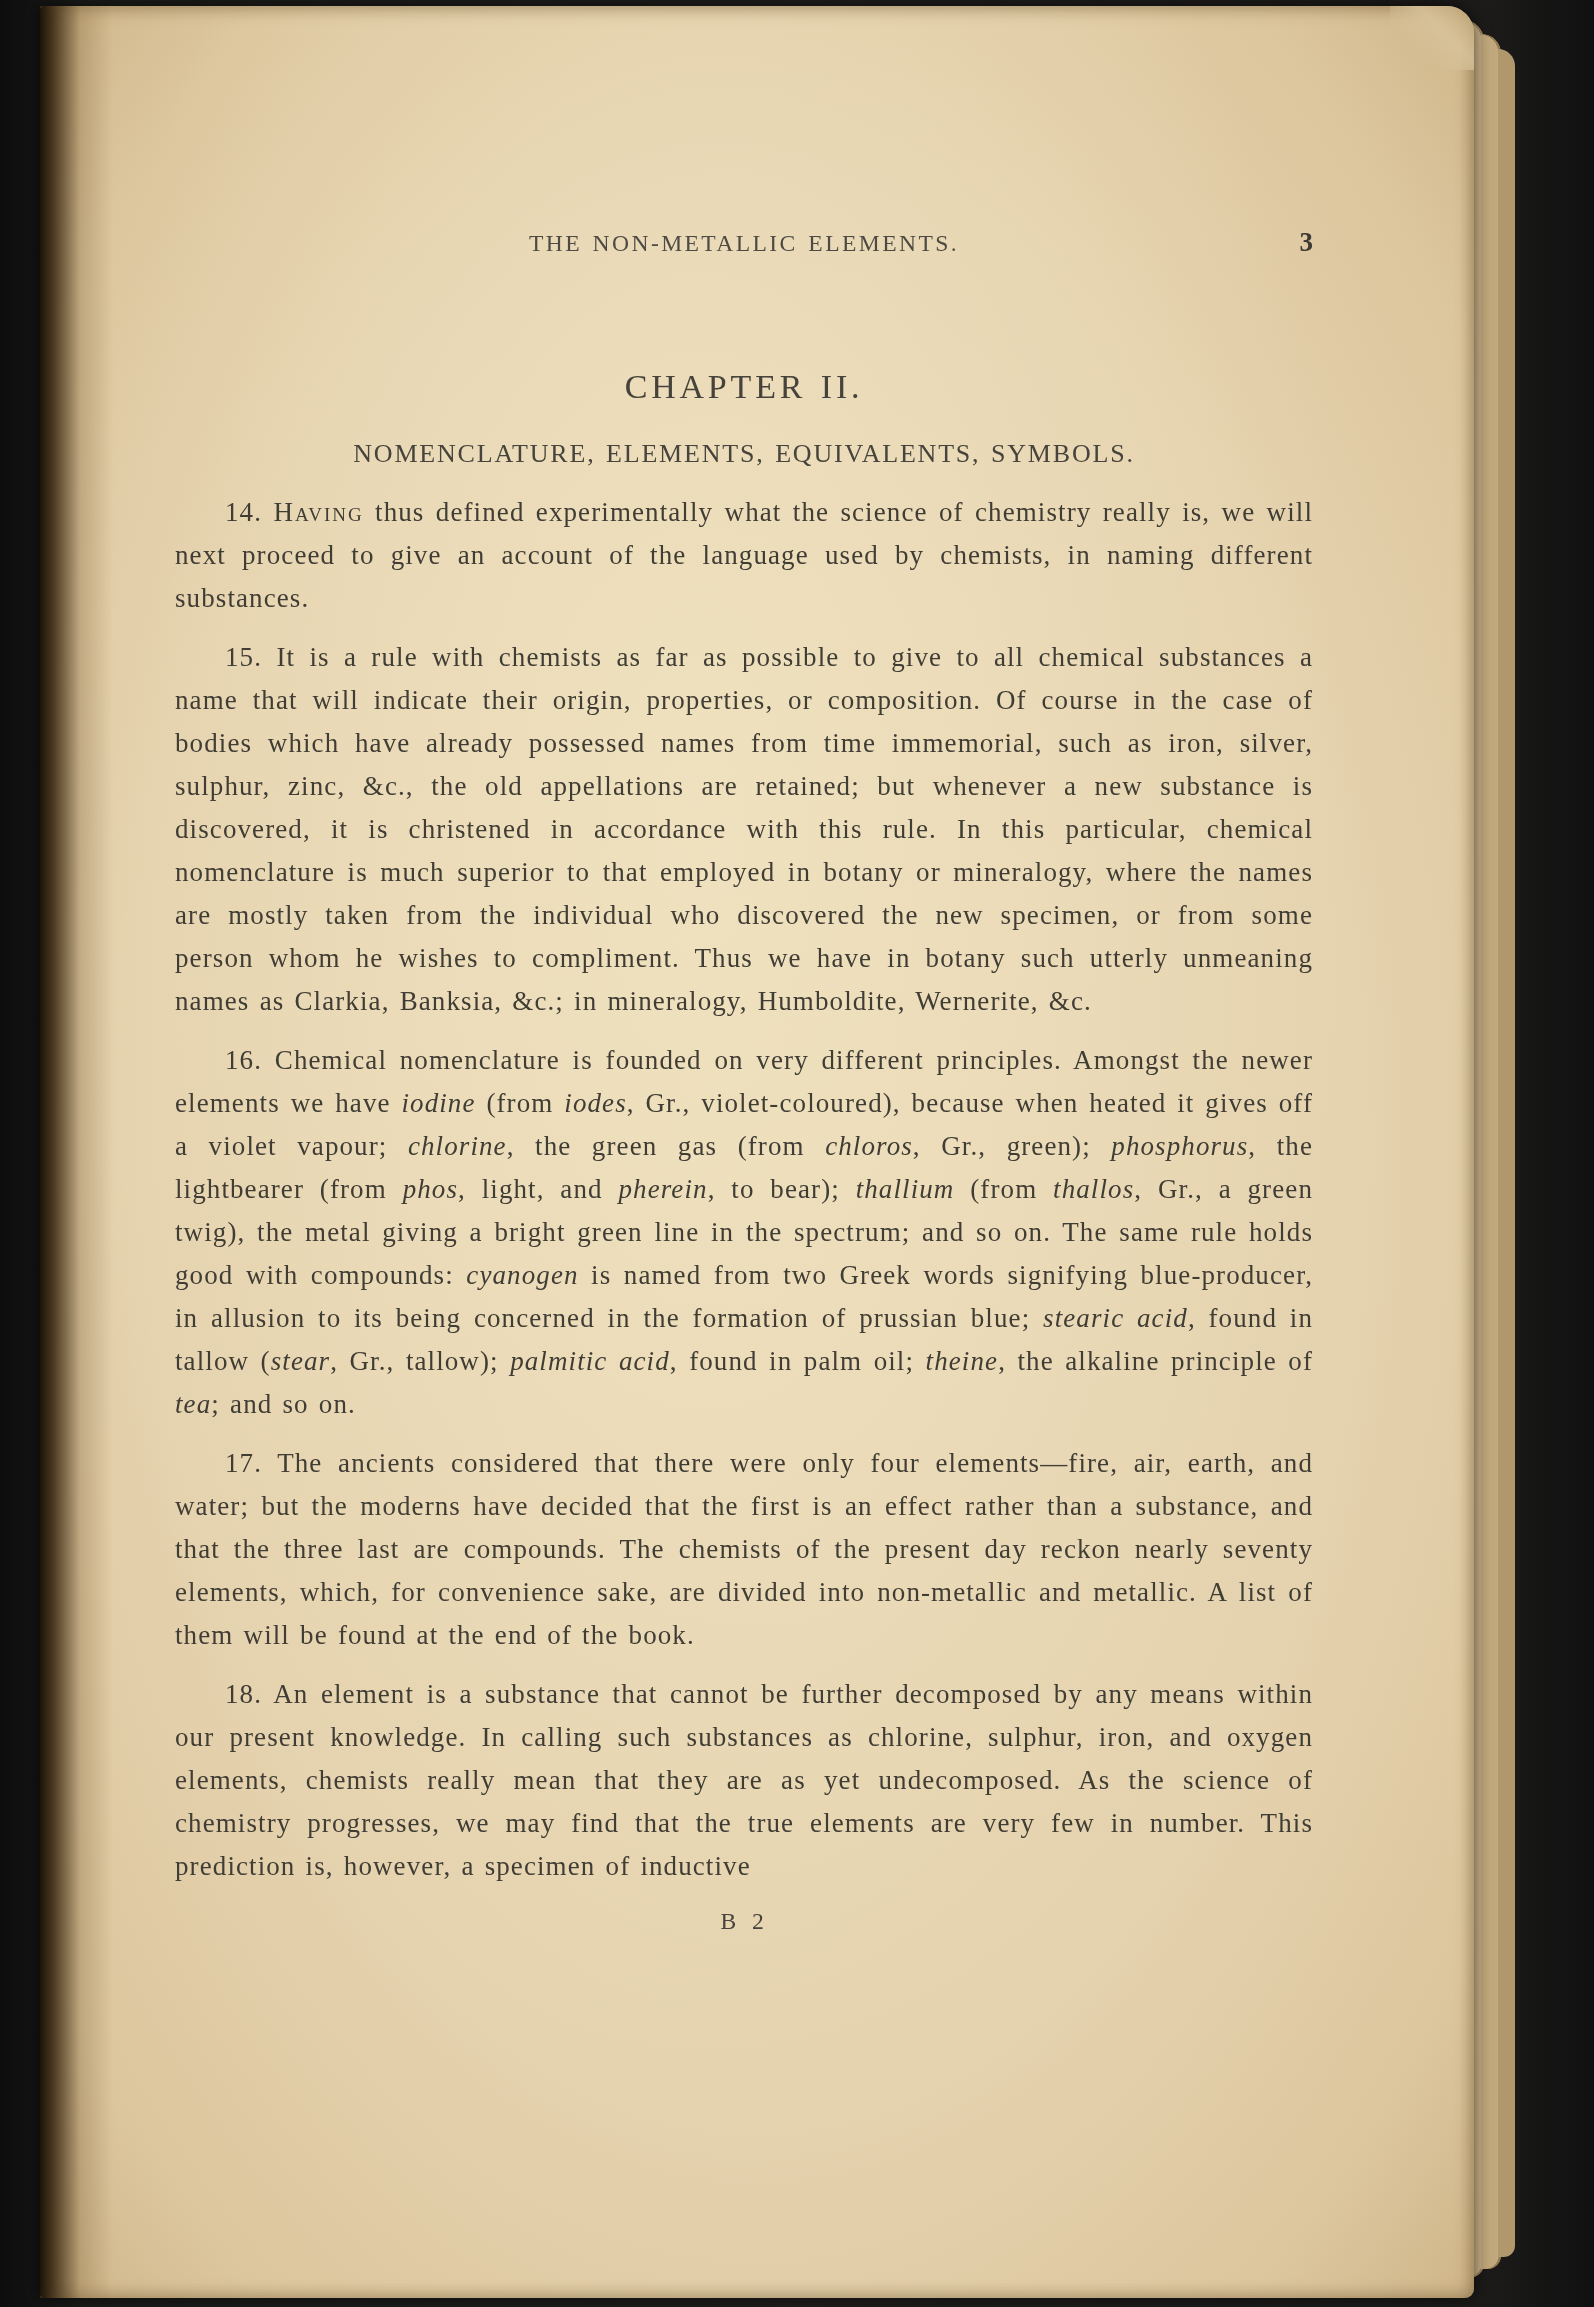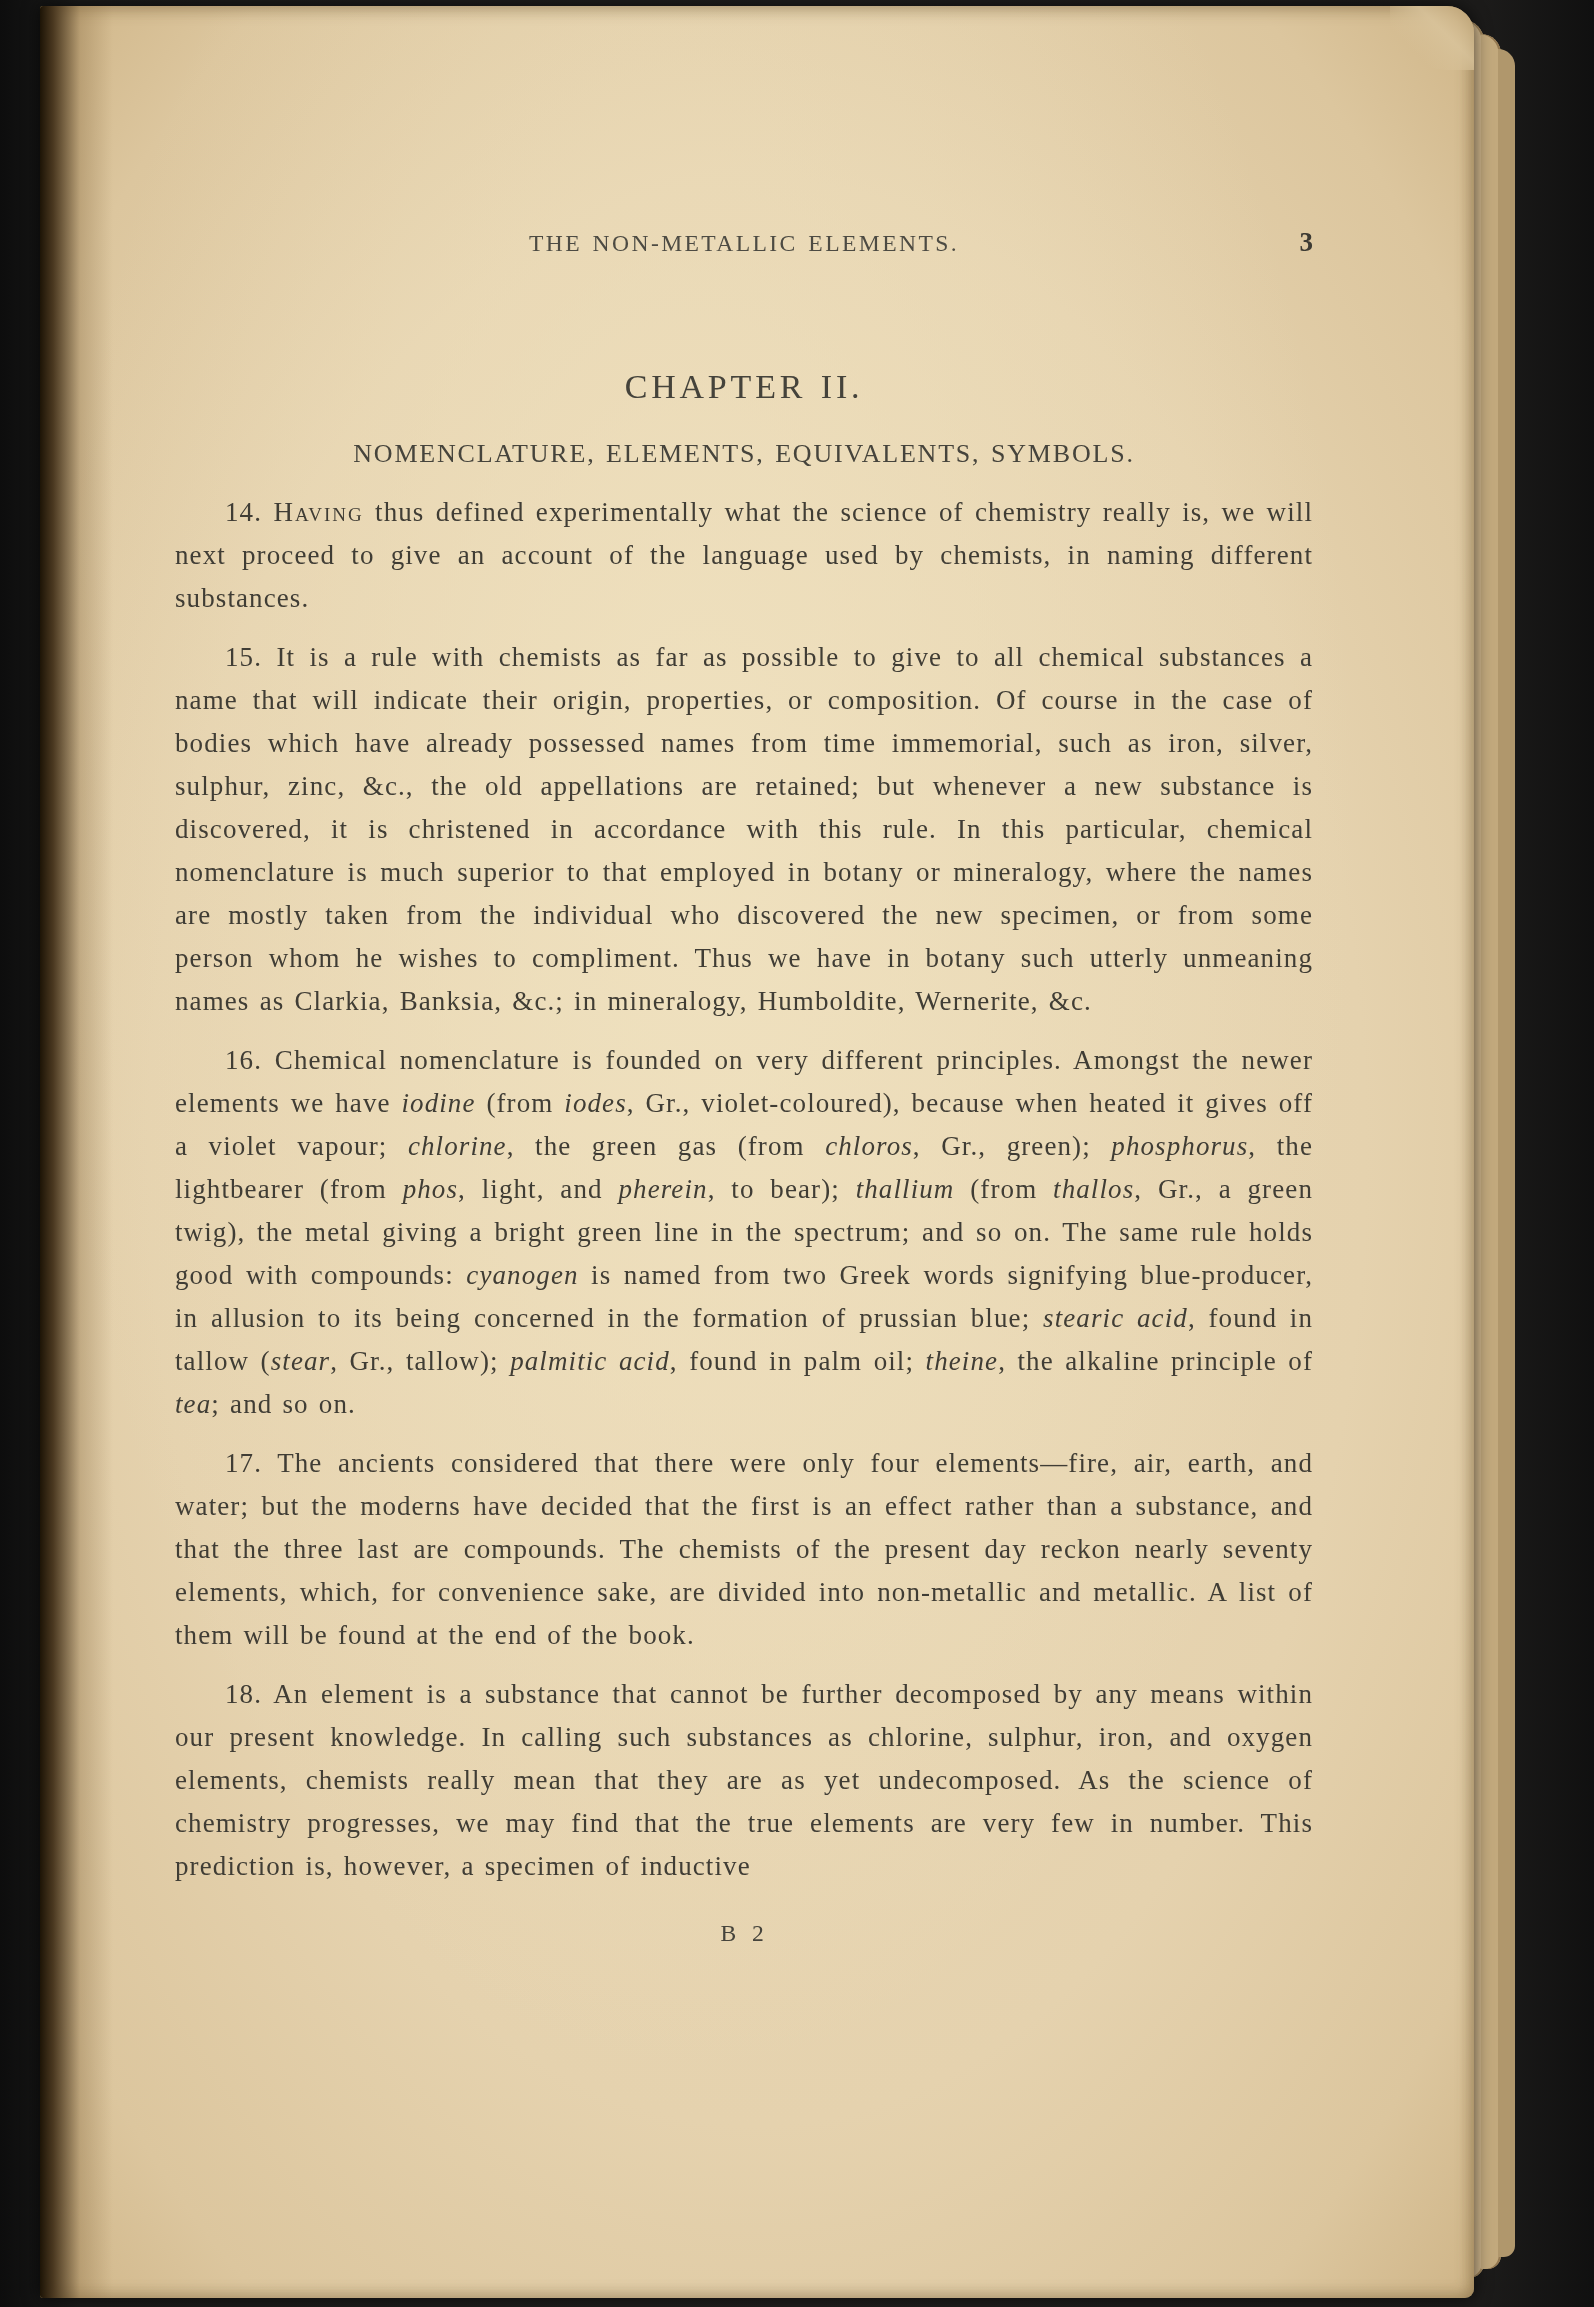--- a/index.html
+++ b/index.html
@@ -56,21 +56,21 @@
   .rh-num { position: absolute; right: 0; top: -1.5px; font-weight: bold; font-size: 27px; letter-spacing: 0; color: #3d3b34; }
 
   .chapter  { margin: 110px 0 0; text-align: center; font-size: 34px; font-weight: normal; letter-spacing: 3.8px; color: #45433b; }
   .subtitle { margin: 24px 0 0;  text-align: center; font-size: 26px; font-weight: normal; letter-spacing: 1.8px; color: #46443c; }
 
   .body-p { margin: 16px 0 0; text-indent: 50px; text-align: justify; }
   .body-p.first { }
   .s-i  { font-style: italic; }
   .s-sc { font-variant: small-caps; letter-spacing: 2px; }
 
-  .page-footer { margin-top: 24px; text-align: center; font-size: 23.6px; letter-spacing: 3.8px; color: #46443c; }
+  .page-footer { margin-top: 12px; text-align: center; font-size: 23.6px; letter-spacing: 3.8px; color: #46443c; }
 </style>
 </head>
 <body>
 
 <div class="scene">
 
   <div class="stack">
     <div class="edge e1"></div>
     <div class="edge e2"></div>
     <div class="edge e3"></div>

